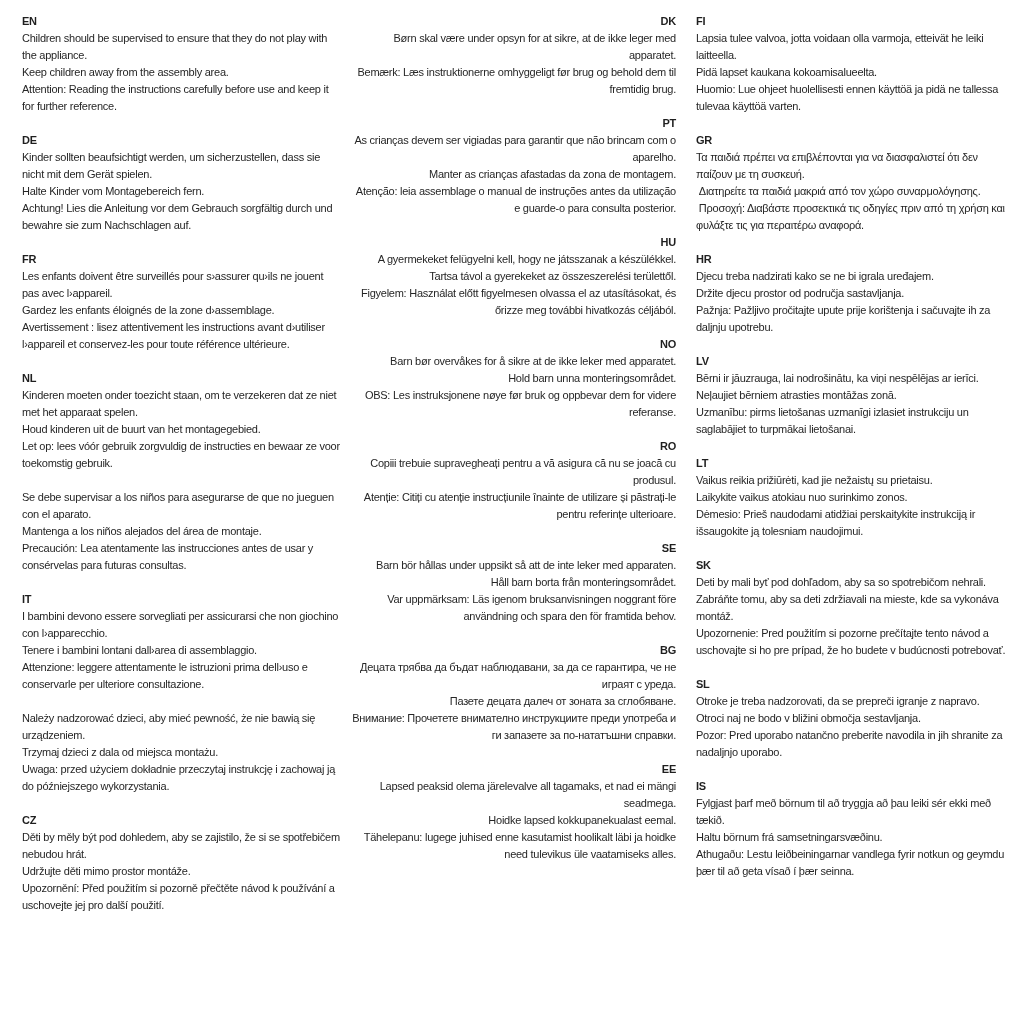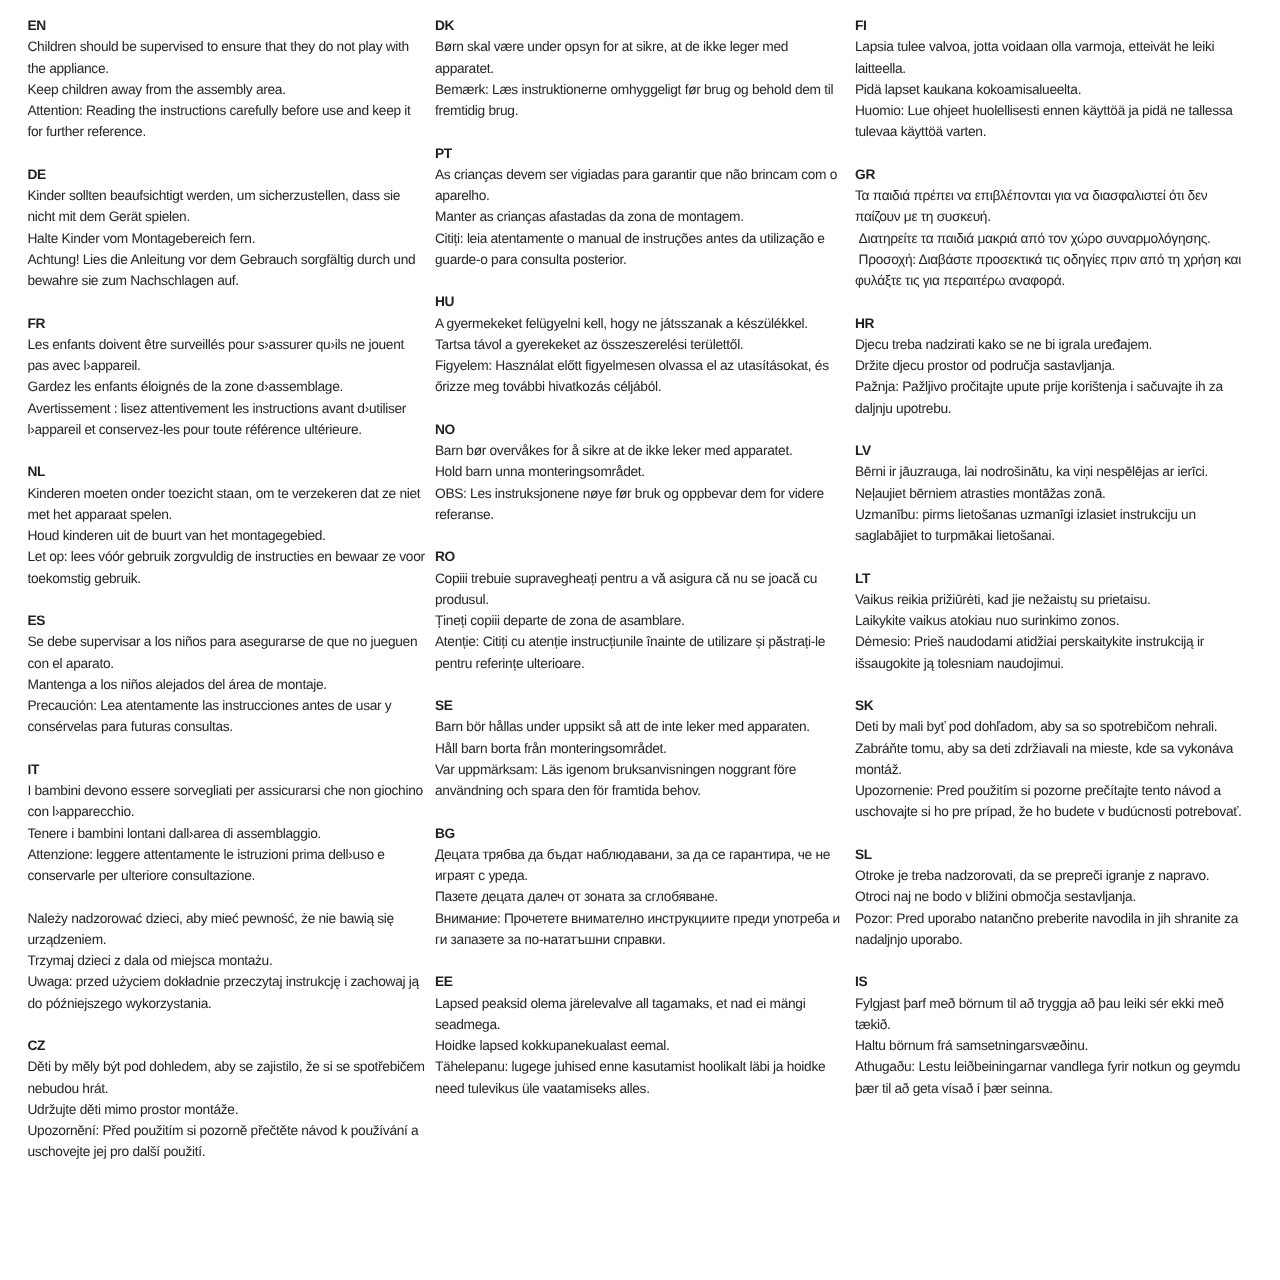--- a/index.html
+++ b/index.html
@@ -19,22 +19,22 @@
     line-height: 17px;
     padding: 13px 14px 0 22px;
     display: flex;
     overflow: hidden;
   }
   .column {
     box-sizing: border-box;
     flex: 0 0 auto;
   }
   .column.c1 { width: 326px; }
-  .column.c2 { width: 336px; }
-  .column.c3 { width: 326px; }
+  .column.c2 { width: 336px; text-align: right; }
+  .column.c3 { width: 326px; margin-left: 12px; }
   .lang-block {
     margin: 0 0 17px 0;
     padding-right: 8px;
   }
   .lang-code {
     font-weight: bold;
     color: #1f1f1f;
   }
   .sentence {
     white-space: pre-wrap;
@@ -76,21 +76,20 @@
   <div class="lang-block">
     <div class="lang-code">NL</div>
     <div>
           <div class="sentence">Kinderen moeten onder toezicht staan, om te verzekeren dat ze niet met het apparaat spelen.</div>
           <div class="sentence">Houd kinderen uit de buurt van het montagegebied.</div>
           <div class="sentence">Let op: lees vóór gebruik zorgvuldig de instructies en bewaar ze voor toekomstig gebruik.</div>
         </div>
   </div>
 
   <div class="lang-block">
-    <div class="lang-code">ES</div>
     <div>
           <div class="sentence">Se debe supervisar a los niños para asegurarse de que no jueguen con el aparato.</div>
           <div class="sentence">Mantenga a los niños alejados del área de montaje.</div>
           <div class="sentence">Precaución: Lea atentamente las instrucciones antes de usar y consérvelas para futuras consultas.</div>
         </div>
   </div>
 
   <div class="lang-block">
     <div class="lang-code">IT</div>
     <div>
@@ -124,21 +123,21 @@
           <div class="sentence">Børn skal være under opsyn for at sikre, at de ikke leger med apparatet.</div>
           <div class="sentence">Bemærk: Læs instruktionerne omhyggeligt før brug og behold dem til fremtidig brug.</div>
         </div>
   </div>
 
   <div class="lang-block">
     <div class="lang-code">PT</div>
     <div>
           <div class="sentence">As crianças devem ser vigiadas para garantir que não brincam com o aparelho.</div>
           <div class="sentence">Manter as crianças afastadas da zona de montagem.</div>
-          <div class="sentence">Citiți: leia atentamente o manual de instruções antes da utilização e guarde-o para consulta posterior.</div>
+          <div class="sentence">Atenção: leia assemblage o manual de instruções antes da utilização e guarde-o para consulta posterior.</div>
         </div>
   </div>
 
   <div class="lang-block">
     <div class="lang-code">HU</div>
     <div>
           <div class="sentence">A gyermekeket felügyelni kell, hogy ne játsszanak a készülékkel.</div>
           <div class="sentence">Tartsa távol a gyerekeket az összeszerelési területtől.</div>
           <div class="sentence">Figyelem: Használat előtt figyelmesen olvassa el az utasításokat, és őrizze meg további hivatkozás céljából.</div>
         </div>
@@ -150,21 +149,20 @@
           <div class="sentence">Barn bør overvåkes for å sikre at de ikke leker med apparatet.</div>
           <div class="sentence">Hold barn unna monteringsområdet.</div>
           <div class="sentence">OBS: Les instruksjonene nøye før bruk og oppbevar dem for videre referanse.</div>
         </div>
   </div>
 
   <div class="lang-block">
     <div class="lang-code">RO</div>
     <div>
           <div class="sentence">Copiii trebuie supravegheați pentru a vă asigura că nu se joacă cu produsul.</div>
-          <div class="sentence">Țineți copiii departe de zona de asamblare.</div>
           <div class="sentence">Atenție: Citiți cu atenție instrucțiunile înainte de utilizare și păstrați-le pentru referințe ulterioare.</div>
         </div>
   </div>
 
   <div class="lang-block">
     <div class="lang-code">SE</div>
     <div>
           <div class="sentence">Barn bör hållas under uppsikt så att de inte leker med apparaten.</div>
           <div class="sentence">Håll barn borta från monteringsområdet.</div>
           <div class="sentence">Var uppmärksam: Läs igenom bruksanvisningen noggrant före användning och spara den för framtida behov.</div>

